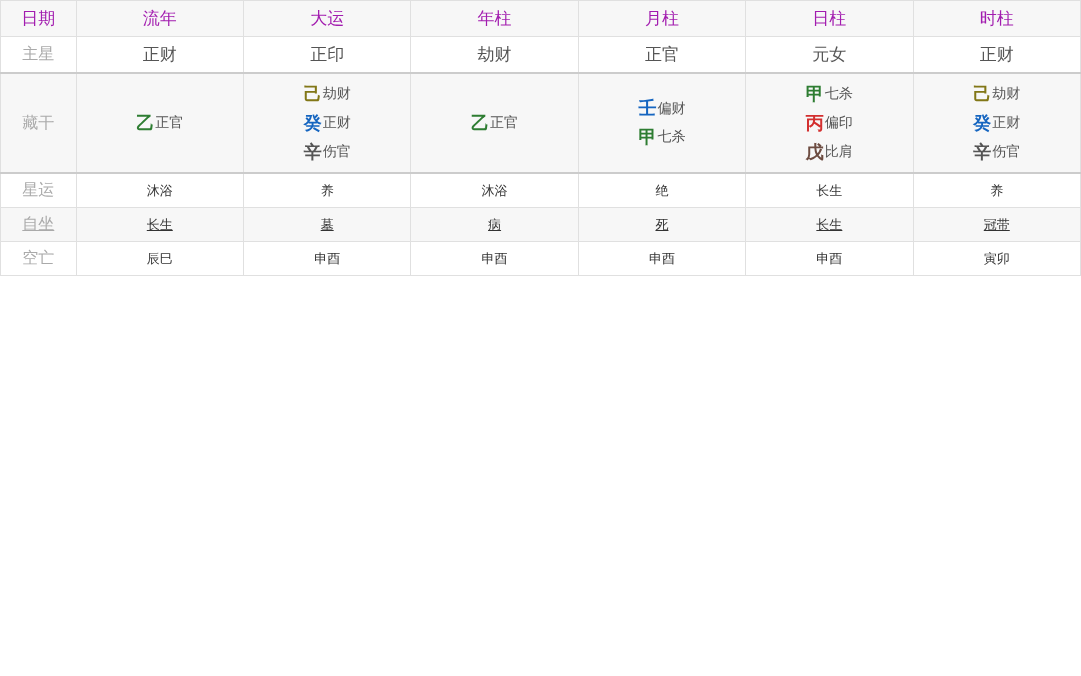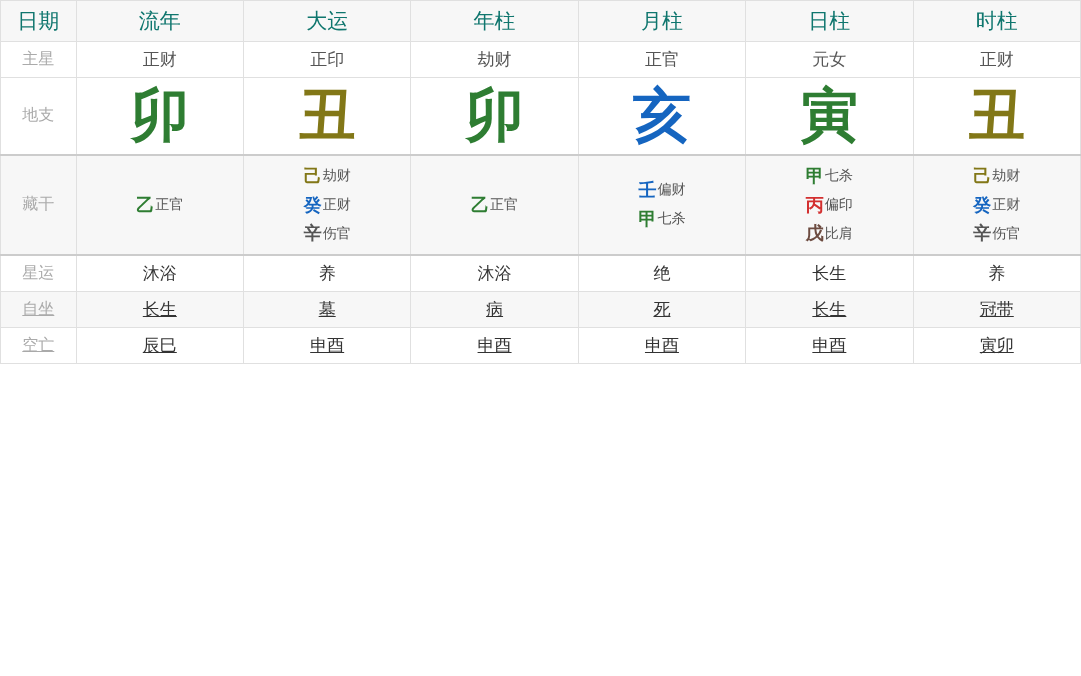--- a/index.html
+++ b/index.html
@@ -37,27 +37,27 @@
     }
 
     
     .row-header td { background: #f7f7f7; }
     .row-zhuxing td { background: #ffffff; }
     .row-tiangan td { background: #f7f7f7; }
     .row-dizhi td { background: #ffffff; }
     .row-canggan td { background: #f7f7f7; }
     .row-xingyun td { background: #ffffff; }
     .row-zizuo td { background: #f7f7f7; text-decoration: underline; }
-    .row-kongwang td { background: #ffffff; text-decoration: underline; }
+    .row-kongwang td { background: #ffffff; }
     .row-nayin td { background: #f7f7f7; }
 
     
     .header-cell {
-      color: #0f766e;
-      font-size: 21px;
+      color: #a21caf;
+      font-size: 17px;
       padding: 10px 4px;
     }
 
     
     .zhuxing-cell {
       color: #555;
       font-size: 17px;
       padding: 10px 4px;
     }
 
@@ -106,21 +106,21 @@
       font-weight: bold;
     }
 
     .cg-label {
       font-size: 14px;
       color: #555;
     }
 
     
     .data-cell {
-      font-size: 17px;
+      font-size: 13px;
       color: #333;
       padding: 10px 4px;
     }
 
     
     .section-sep td {
       border-top: 2px solid #ccc;
     }
 
     .row-label-cell {
@@ -149,29 +149,20 @@
     <td class="col-label row-label-cell">主星</td>
     <td class="col-data zhuxing-cell">正财</td>
     <td class="col-data zhuxing-cell">正印</td>
     <td class="col-data zhuxing-cell">劫财</td>
     <td class="col-data zhuxing-cell">正官</td>
     <td class="col-data zhuxing-cell">元女</td>
     <td class="col-data zhuxing-cell">正财</td>
   </tr>
 
 
-  <tr class="row-dizhi">
-    <td class="col-label row-label-cell">地支</td>
-    <td class="col-data dizhi-char c-green">卯</td>
-    <td class="col-data dizhi-char c-olive">丑</td>
-    <td class="col-data dizhi-char c-green">卯</td>
-    <td class="col-data dizhi-char c-blue">亥</td>
-    <td class="col-data dizhi-char c-green">寅</td>
-    <td class="col-data dizhi-char c-olive">丑</td>
-  </tr>
 
   <tr class="row-canggan section-sep">
     <td class="col-label row-label-cell">藏干</td>
 
     <td class="col-data canggan-cell">
       <div class="canggan-line">
         <span class="cg-char c-green">乙</span>
         <span class="cg-label">正官</span>
       </div>
     </td>

